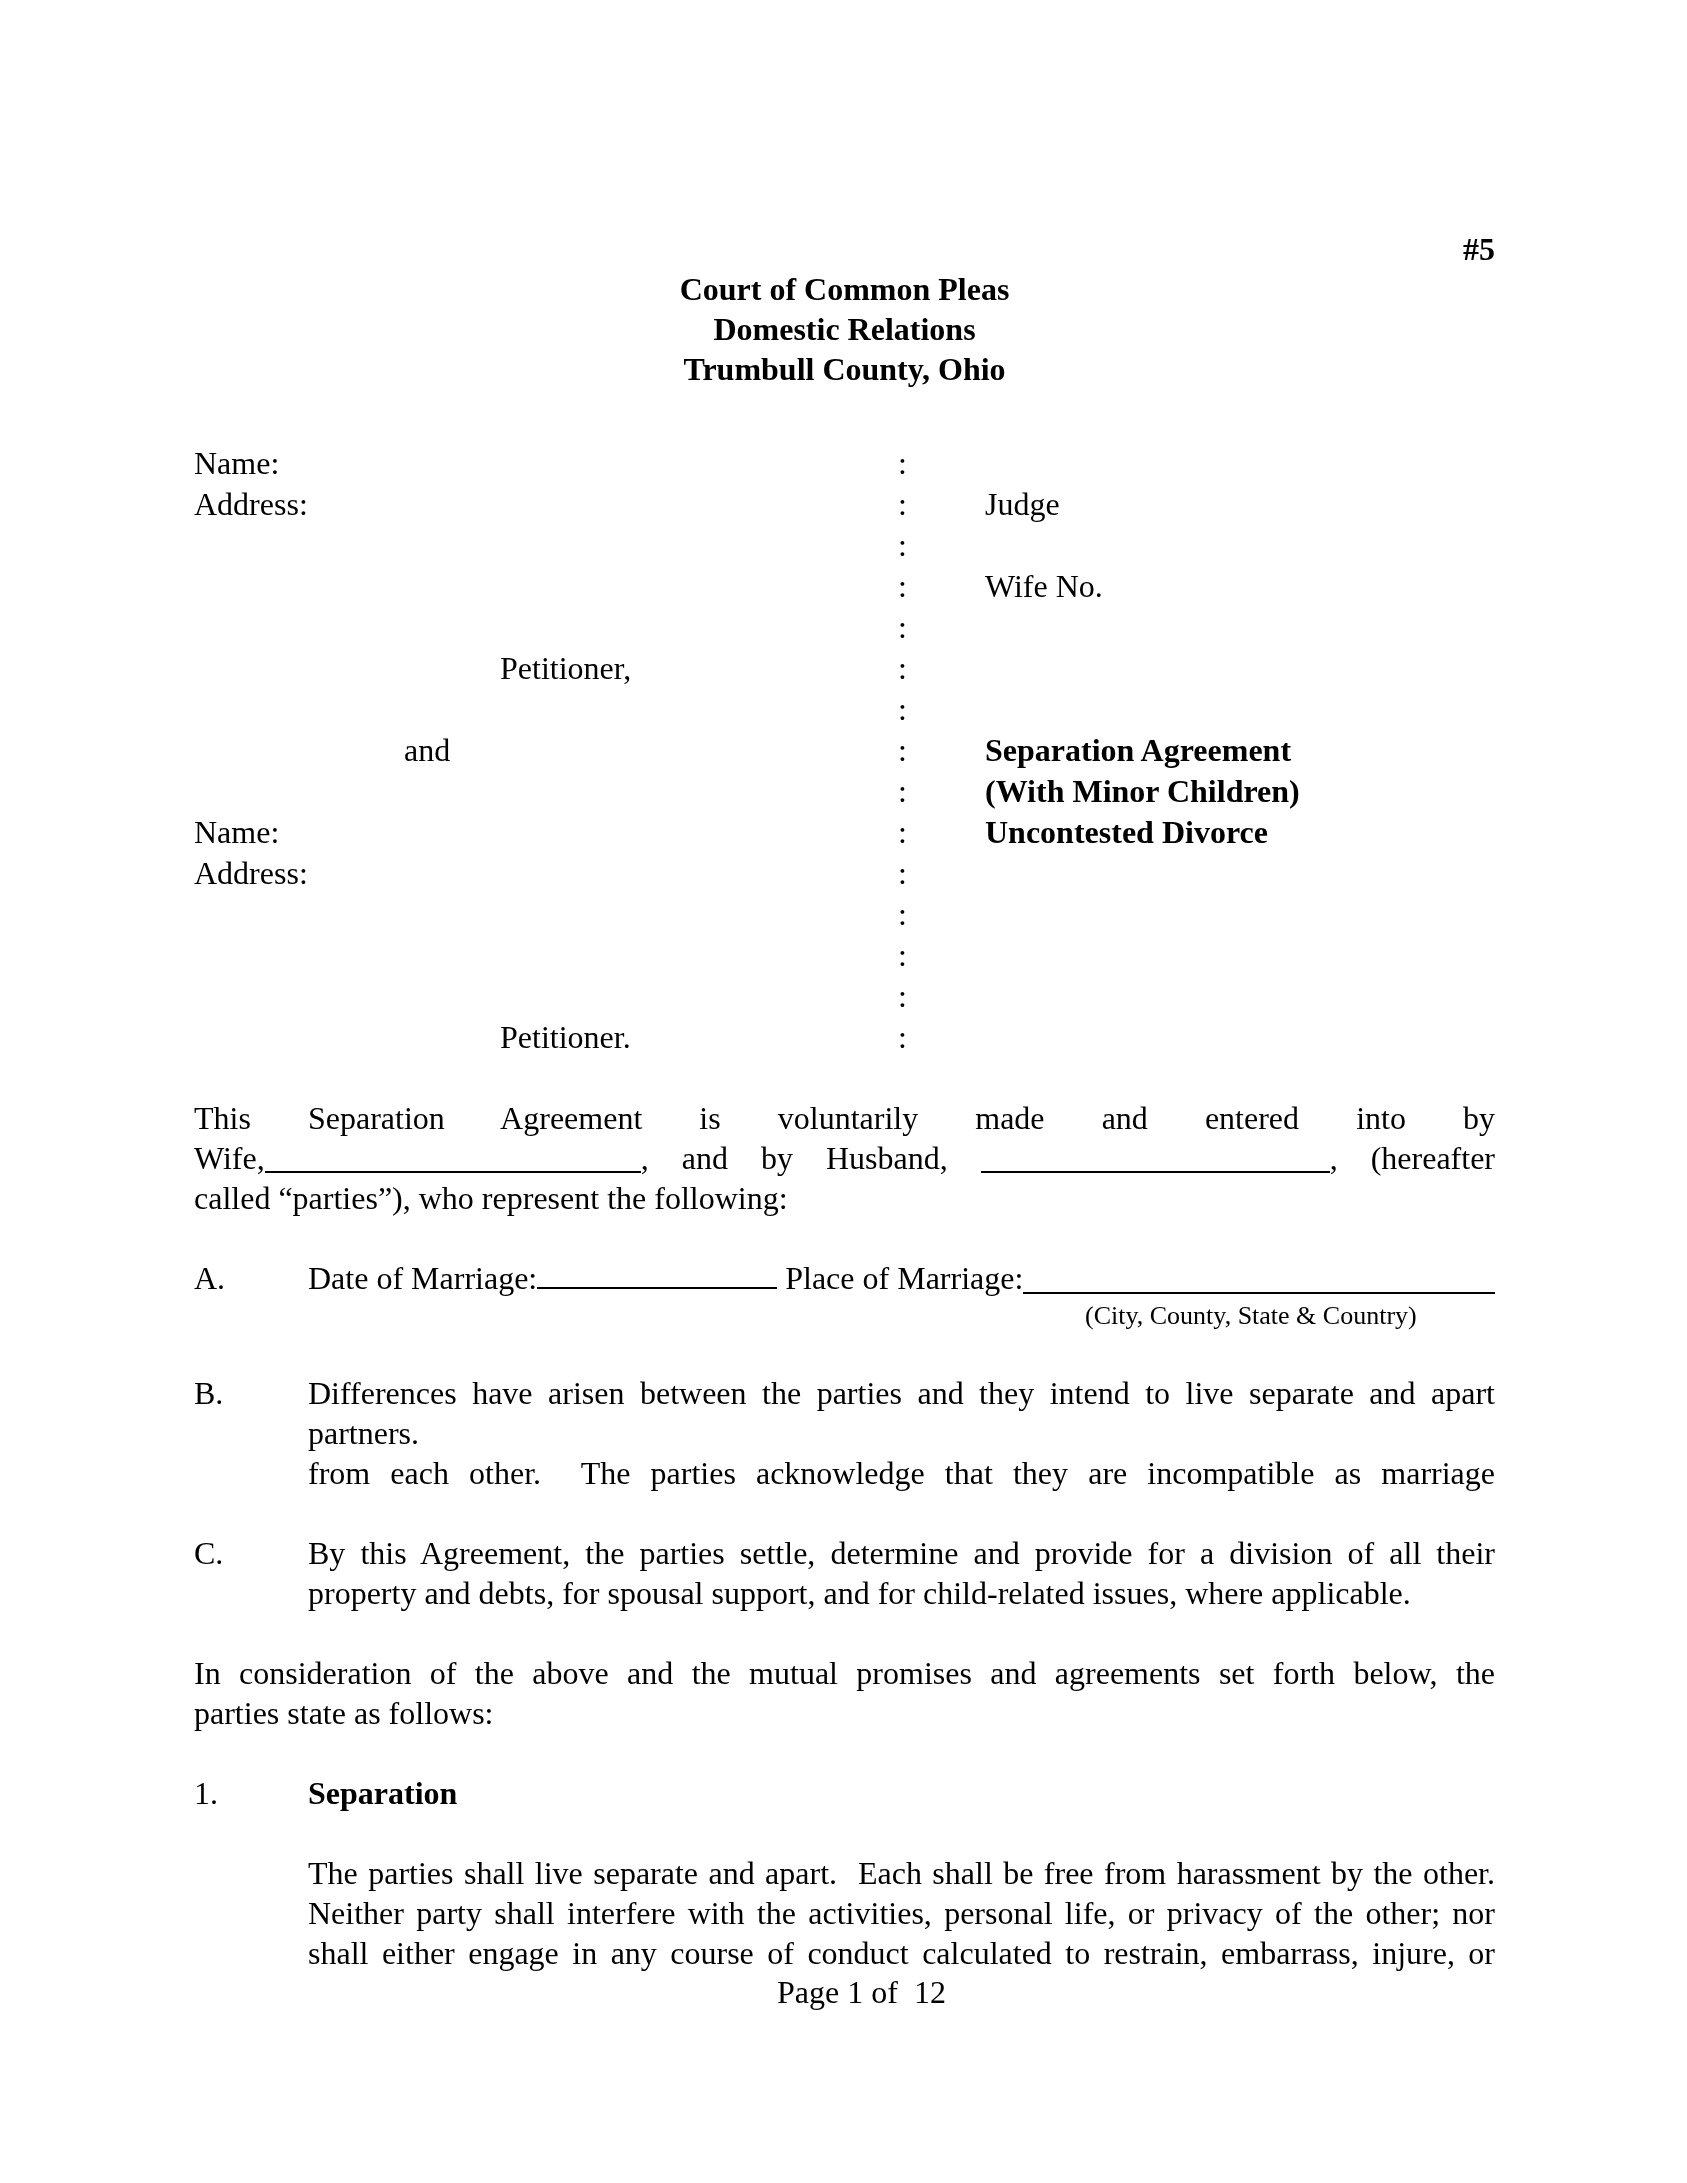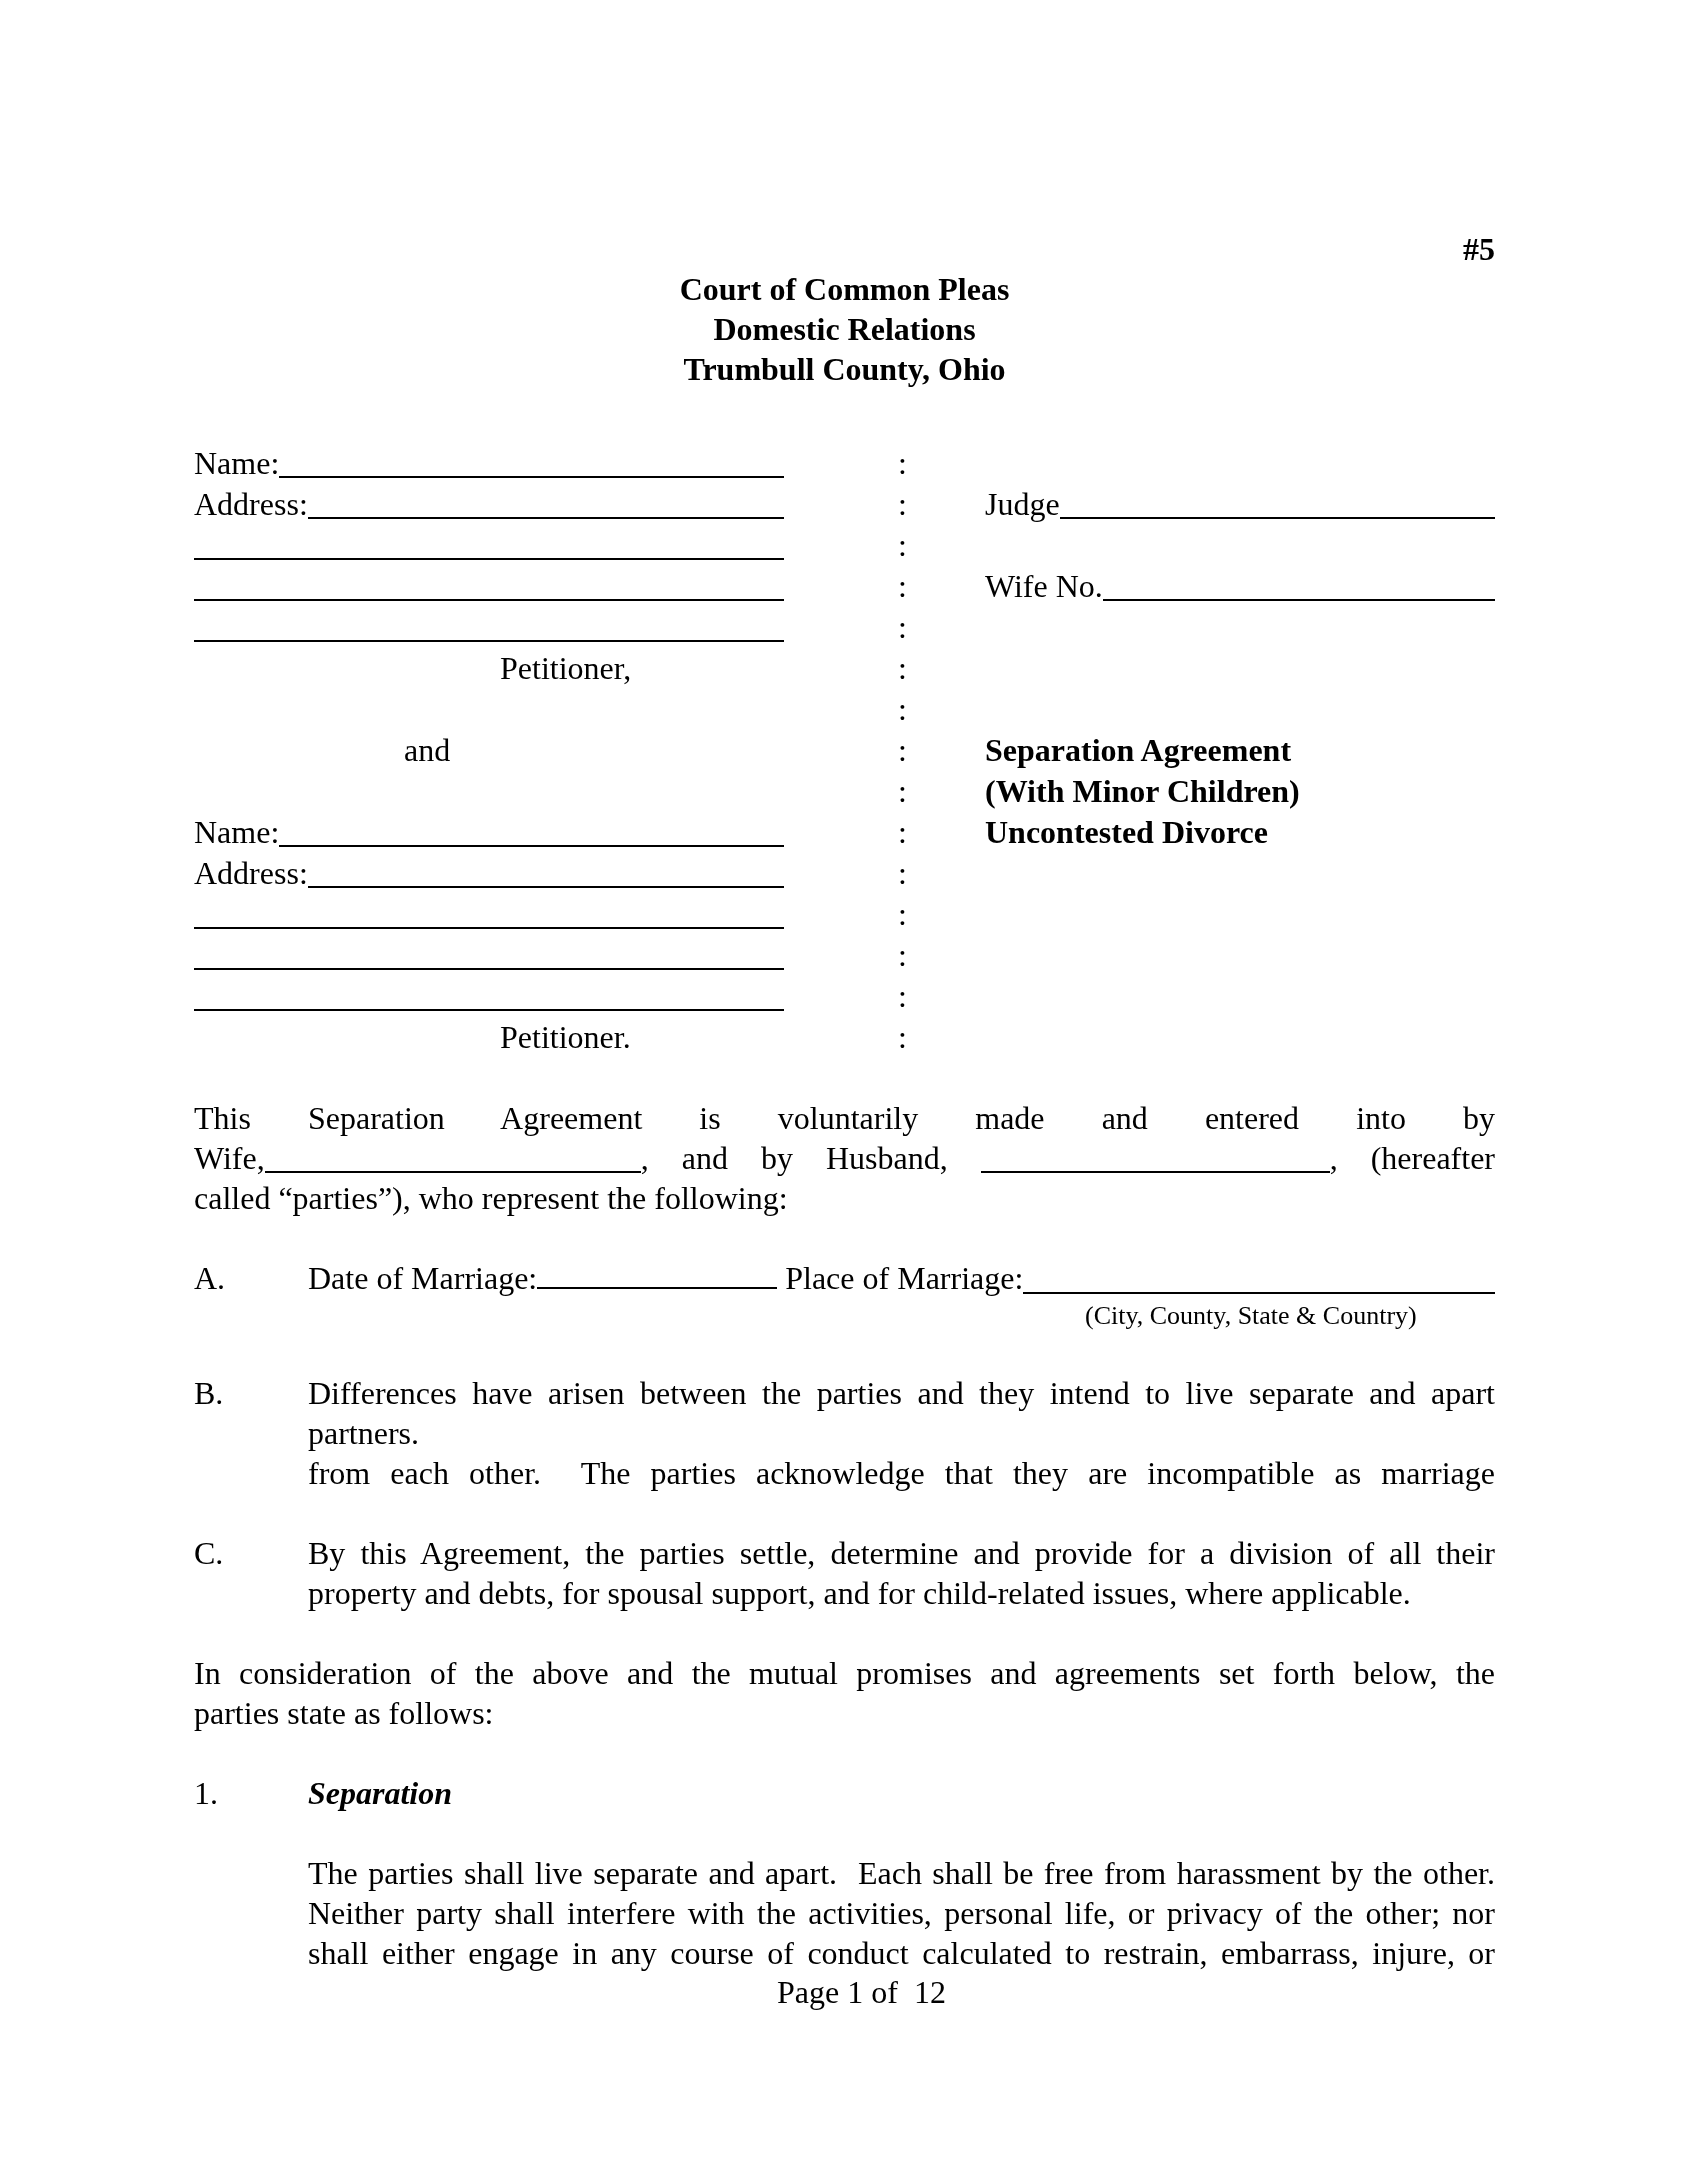--- a/index.html
+++ b/index.html
@@ -3,39 +3,39 @@
 <meta charset="utf-8">
 <style>
   html,body{margin:0;padding:0;background:#ffffff;}
   .page{position:relative;width:1687px;height:2184px;background:#ffffff;color:#000;
         font-family:"Liberation Serif","DejaVu Serif",serif;font-size:32px;overflow:hidden;}
   .content{position:absolute;left:194px;top:0;width:1301px;}
   .doc-number{padding-top:229px;text-align:right;font-weight:bold;line-height:40px;}
   .court-header{text-align:center;font-weight:bold;line-height:40px;}
   .caption{margin-top:54px;}
   .cap-row{display:grid;grid-template-columns:590px 201px 1fr;height:41px;}
-  .cap-left,.cap-right{display:flex;line-height:41px;}
+  .cap-left,.cap-right{display:flex;line-height:41px;flex-direction:column;}
   .cap-colon{line-height:41px;padding-left:114px;}
   .cap-label{white-space:pre;}
   .b{font-weight:bold;}
   .cul{flex:1 1 auto;border-bottom:2.6px solid #000;align-self:flex-end;margin-bottom:6.1px;}
   .ind-petitioner{padding-left:306px;}
   .ind-and{padding-left:210px;}
   .para{margin-top:40px;}
   .pline{line-height:40px;height:40px;overflow:hidden;}
   .just{text-align:justify;text-align-last:justify;}
   .flexline{display:flex;align-items:baseline;}
   .flexline .seg{white-space:pre;}
   .ul{display:inline-block;border-bottom:2.6px solid #000;height:8.7px;vertical-align:-3.5px;}
   .ulfill{flex:1 1 auto;border-bottom:2.6px solid #000;align-self:flex-end;margin-bottom:4.4px;}
   .item{display:grid;grid-template-columns:114px 1fr;margin-top:40px;}
   .item-label{line-height:40px;}
   .subnote{font-size:26px;line-height:35px;padding-left:777px;white-space:pre;}
   .section-head{display:grid;grid-template-columns:114px 1fr;margin-top:40px;line-height:40px;}
-  .section-title{font-weight:bold;font-style:italic;}
+  .section-title{font-weight:bold;}
   .footer{position:absolute;left:18px;top:1972px;width:100%;text-align:center;line-height:40px;white-space:pre;}
 </style>
 </head>
 <body>
 
 <div class="page">
   <div class="content">
 
     <div class="doc-number">#5</div>
 

